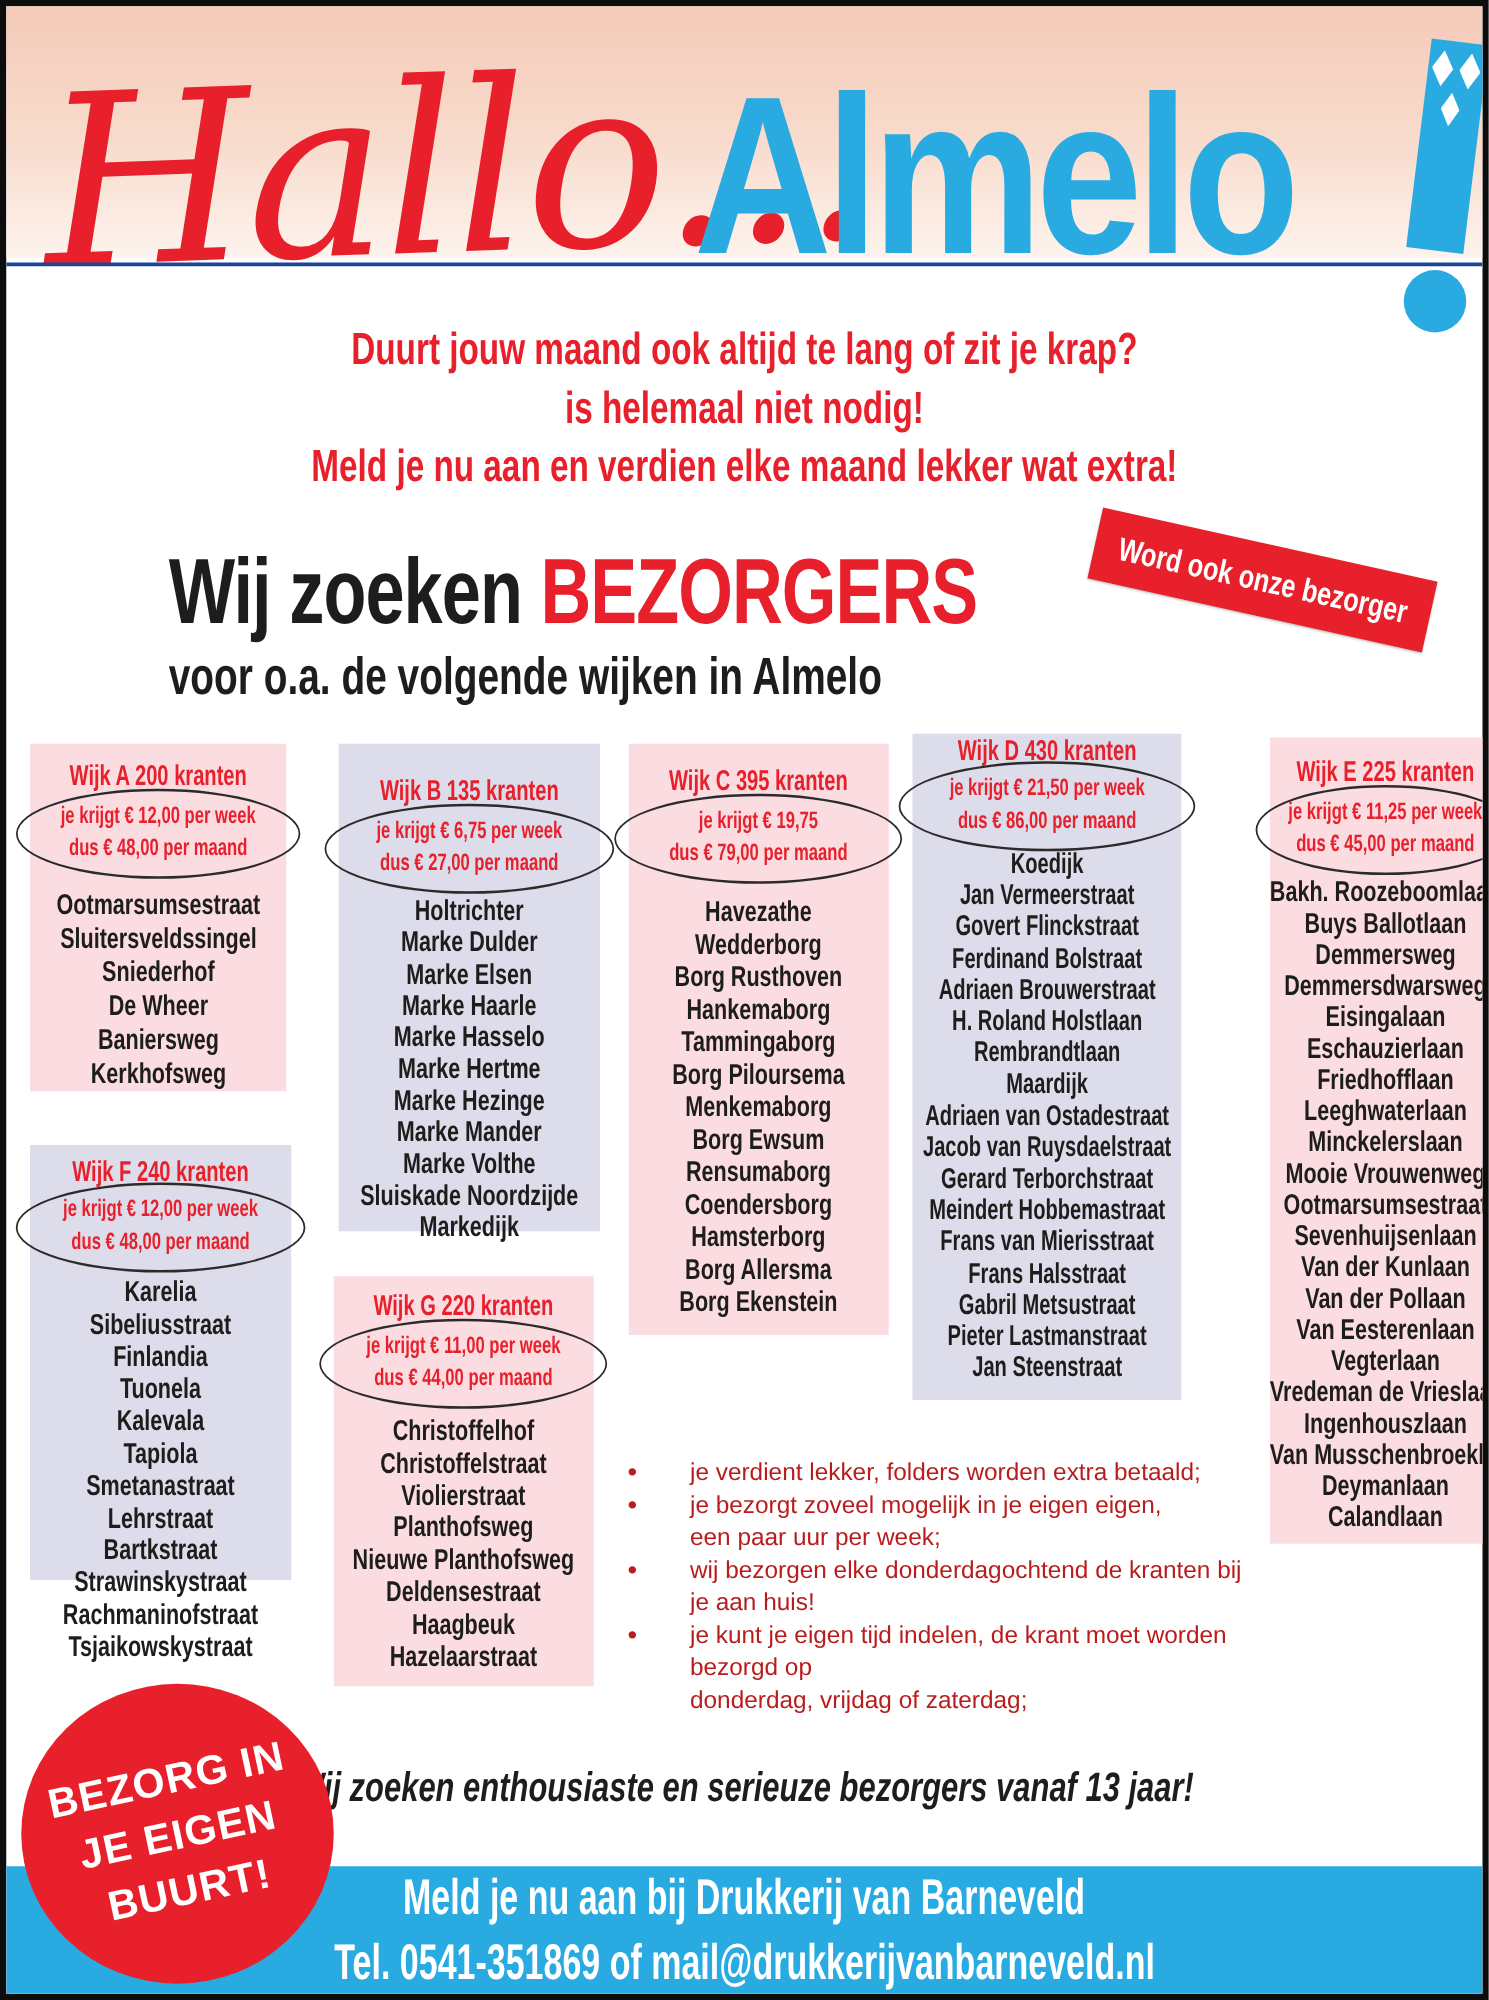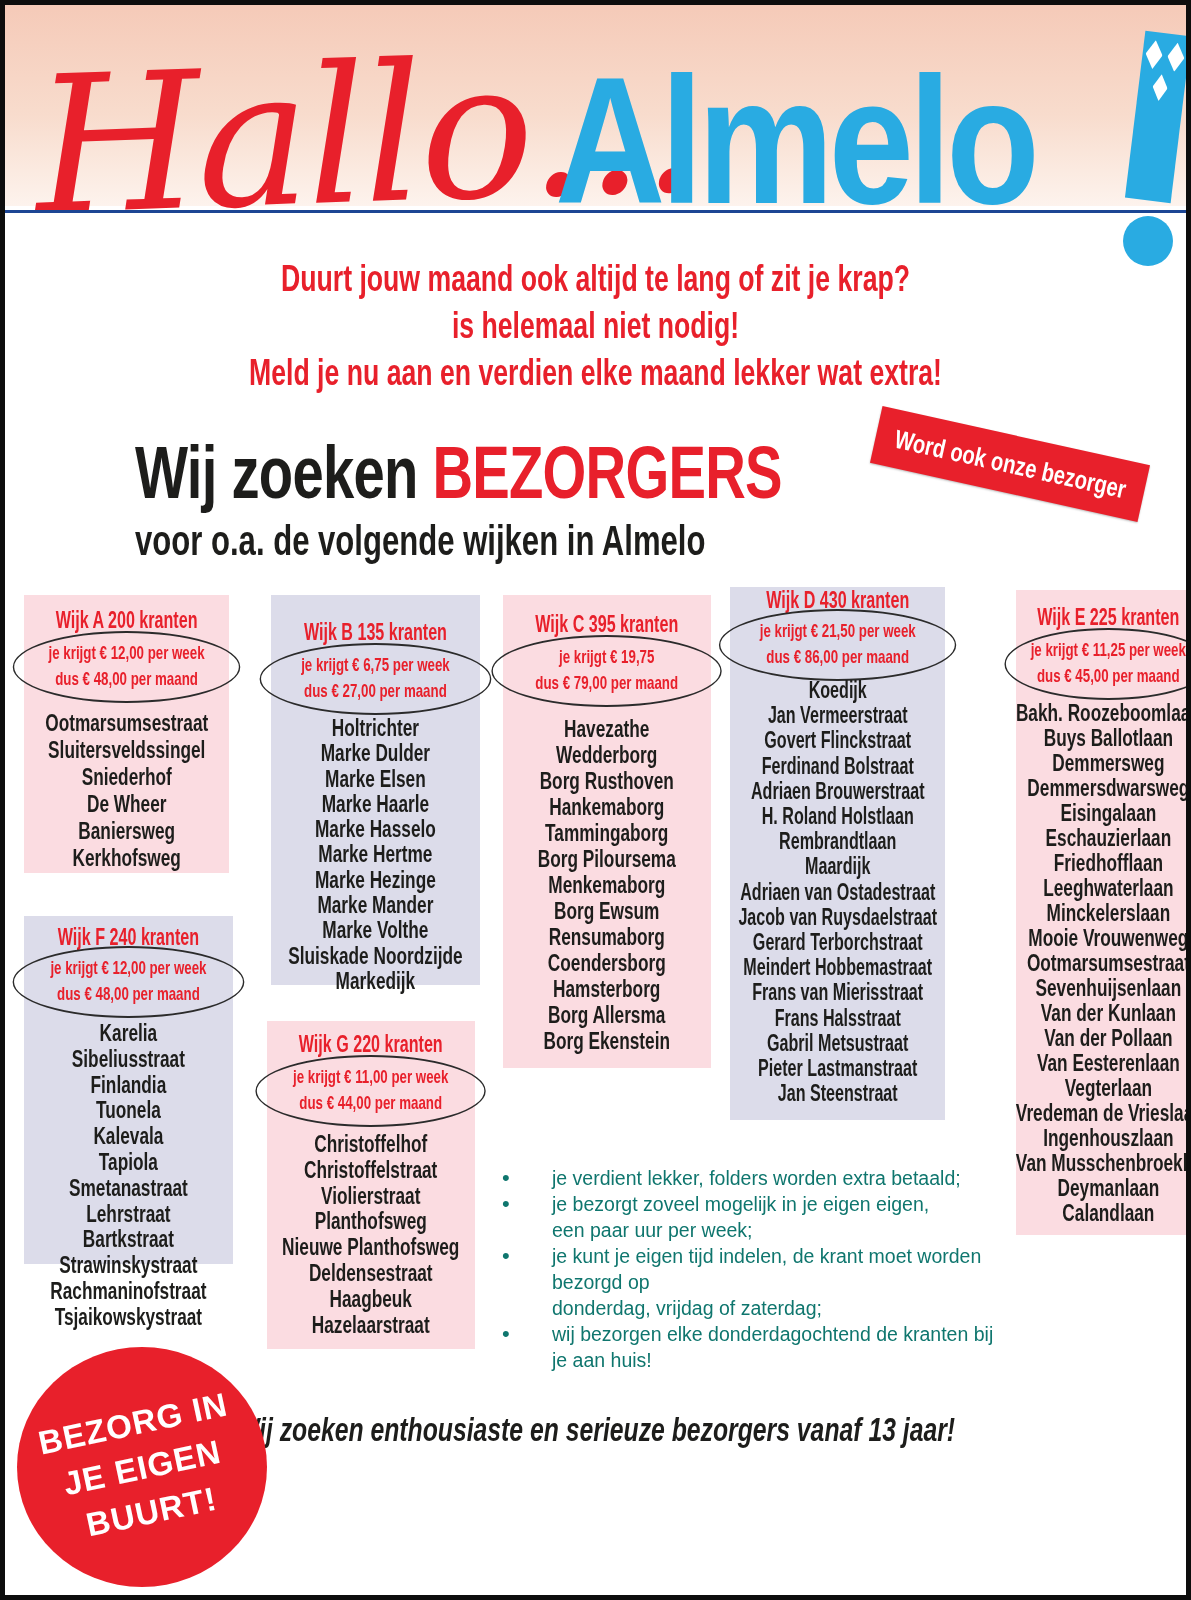--- a/index.html
+++ b/index.html
@@ -79,21 +79,21 @@
   #wijk-d .streets{margin-top:8px} #wijk-d .street{line-height:25.2px}
   #wijk-e .streets{margin-top:12px}#wijk-e .street{line-height:25px}
   #wijk-f .streets{margin-top:14px}#wijk-f .street{line-height:25.8px}
   #wijk-g .streets{margin-top:16px}#wijk-g .street{line-height:25.8px}
   #wijk-d .prices,#wijk-f .prices{margin-top:4px;}
   
   .offer{position:absolute;left:495px;top:1158px;width:500px;color:var(--ink);}
   .offer h4{font-size:21px;line-height:28px;font-weight:bold;}
   .offer ul{list-style:none;margin-top:2px;}
   .offer li{position:relative;padding-left:52px;font-size:19.5px;line-height:26px;
-    white-space:pre-line;color:#0f766e;}
+    white-space:pre-line;color:#b91c1c;}
   .offer li::before{content:"\2022";position:absolute;left:2px;top:0;font-size:22px;}
   
   .closing{position:absolute;left:0;right:0;top:1405px;text-align:center;
     font-size:33px;line-height:40px;font-weight:bold;font-style:italic;
     color:var(--ink);transform:scaleX(0.75);white-space:nowrap;}
   .footer{position:absolute;left:0;right:0;top:1488px;bottom:0;background:var(--cyan);
     display:flex;flex-direction:column;align-items:center;justify-content:center;gap:6px;}
   .footer div{color:#fff;font-weight:bold;font-size:40px;line-height:46px;
     white-space:nowrap;transform:scaleX(0.68);}
   .badge{position:absolute;left:12px;top:1342px;width:250px;height:240px;
@@ -294,28 +294,32 @@
         <div class="street">Haagbeuk</div>
         <div class="street">Hazelaarstraat</div>
       </div>
   </section>
 
   <section class="offer">
     <ul>
         <li class="offer-item">je verdient lekker, folders worden extra betaald;</li>
         <li class="offer-item">je bezorgt zoveel mogelijk in je eigen eigen,
 een paar uur per week;</li>
+        <li class="offer-item">wij bezorgen elke donderdagochtend de kranten bij je aan huis!</li>
         <li class="offer-item">je kunt je eigen tijd indelen, de krant moet worden bezorgd op
 donderdag, vrijdag of zaterdag;</li>
-        <li class="offer-item">wij bezorgen elke donderdagochtend de kranten bij je aan huis!</li>
       </ul>
   </section>
 
   <div class="closing">Wij zoeken enthousiaste en serieuze bezorgers vanaf 13 jaar!</div>
 
+  <footer class="footer">
+    <div>Meld je nu aan bij Drukkerij van Barneveld</div>
+    <div>Tel. 0541-351869 of mail@drukkerijvanbarneveld.nl</div>
+  </footer>
 
   <div class="badge">
     <div class="badge-text">
       <div>BEZORG IN</div>
       <div>JE EIGEN</div>
       <div>BUURT!</div>
     </div>
   </div>
 
 </div>

